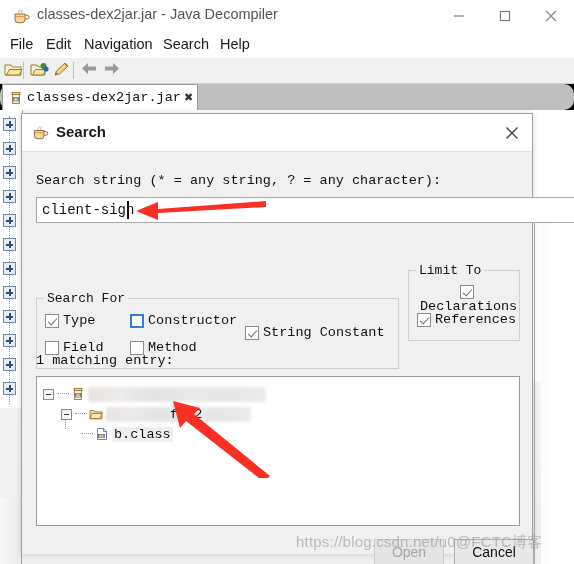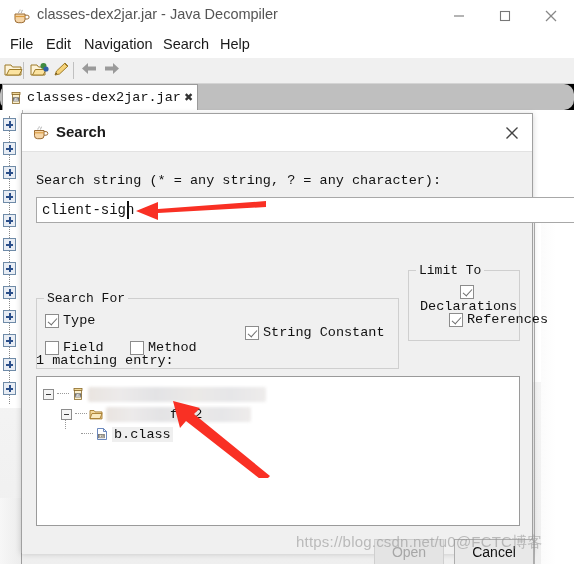--- a/index.html
+++ b/index.html
@@ -588,20 +588,24 @@
       <div id="input-caret"></div>
 
       <div class="groupbox" id="group-search-for">
         <span class="group-title">Search For</span>
 
         <div class="checkbox-row" style="left:8px; top:14px;">
           <span class="cb-box checked"></span>
           <span class="cb-label">Type</span>
         </div>
 
+        <div class="checkbox-row" style="left:93px; top:14px;">
+          <span class="cb-box focused"></span>
+          <span class="cb-label">Constructor</span>
+        </div>
 
         <div class="checkbox-row" style="left:208px; top:26px;">
           <span class="cb-box checked"></span>
           <span class="cb-label">String Constant</span>
         </div>
 
         <div class="checkbox-row" style="left:8px; top:41px;">
           <span class="cb-box"></span>
           <span class="cb-label">Field</span>
         </div>
@@ -613,21 +617,21 @@
       </div>
 
       <div class="groupbox" id="group-limit-to">
         <span class="group-title">Limit To</span>
 
         <div class="checkbox-row" style="left:11px; top:14px;flex-direction:column;">
           <span class="cb-box checked"></span>
           <span class="cb-label">Declarations</span>
         </div>
 
-        <div class="checkbox-row" style="left:8px; top:41px;margin-left:32px;">
+        <div class="checkbox-row" style="left:8px; top:41px;">
           <span class="cb-box checked"></span>
           <span class="cb-label">References</span>
         </div>
       </div>
 
       <div id="matching-label">1 matching entry:</div>
 
       <div id="results-tree">
 
         <div class="tree-row" style="left:6px; top:8px;">

